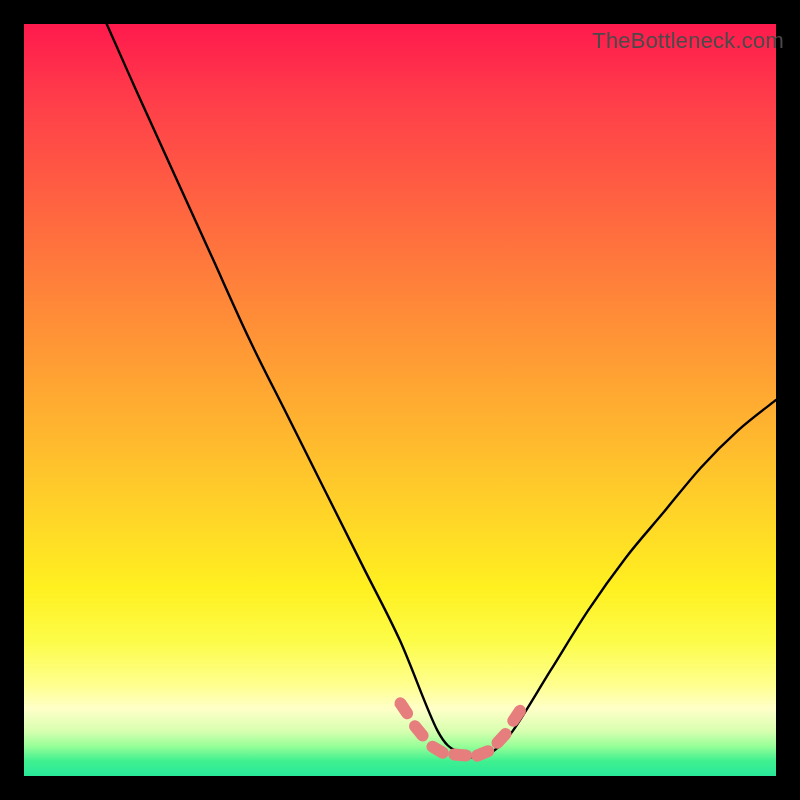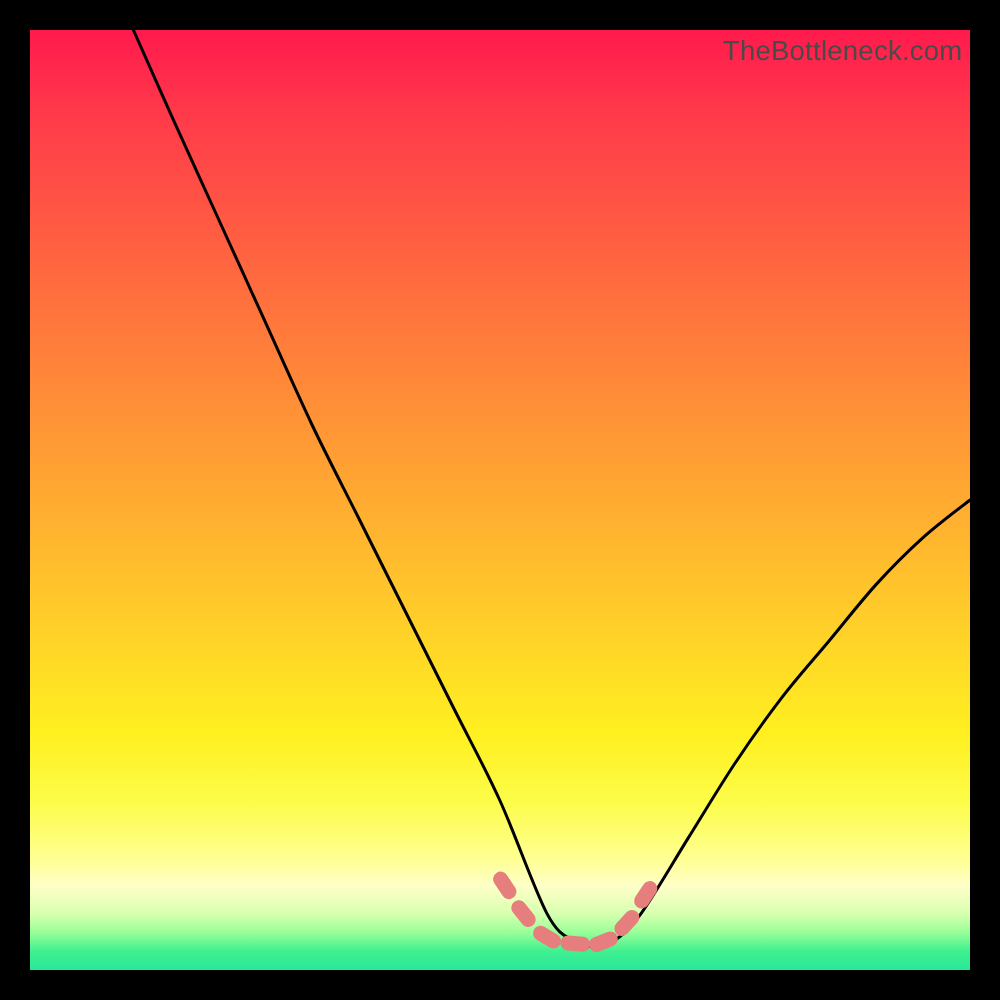--- a/index.html
+++ b/index.html
@@ -38,21 +38,21 @@
       #d8ffb0 94%,
       #98ff98 96%,
       #40f090 98%,
       #28e89a 100%
     );
     overflow: hidden;
   }
   .watermark {
     position: absolute;
     top: 28px;
-    right: 30px;
+    right: 16px;
     color: #4a4a4a;
     font-size: 22px;
     letter-spacing: 0.2px;
     font-weight: 400;
     pointer-events: none;
   }
   svg.curve {
     position: absolute;
     inset: 0;
     width: 100%;

